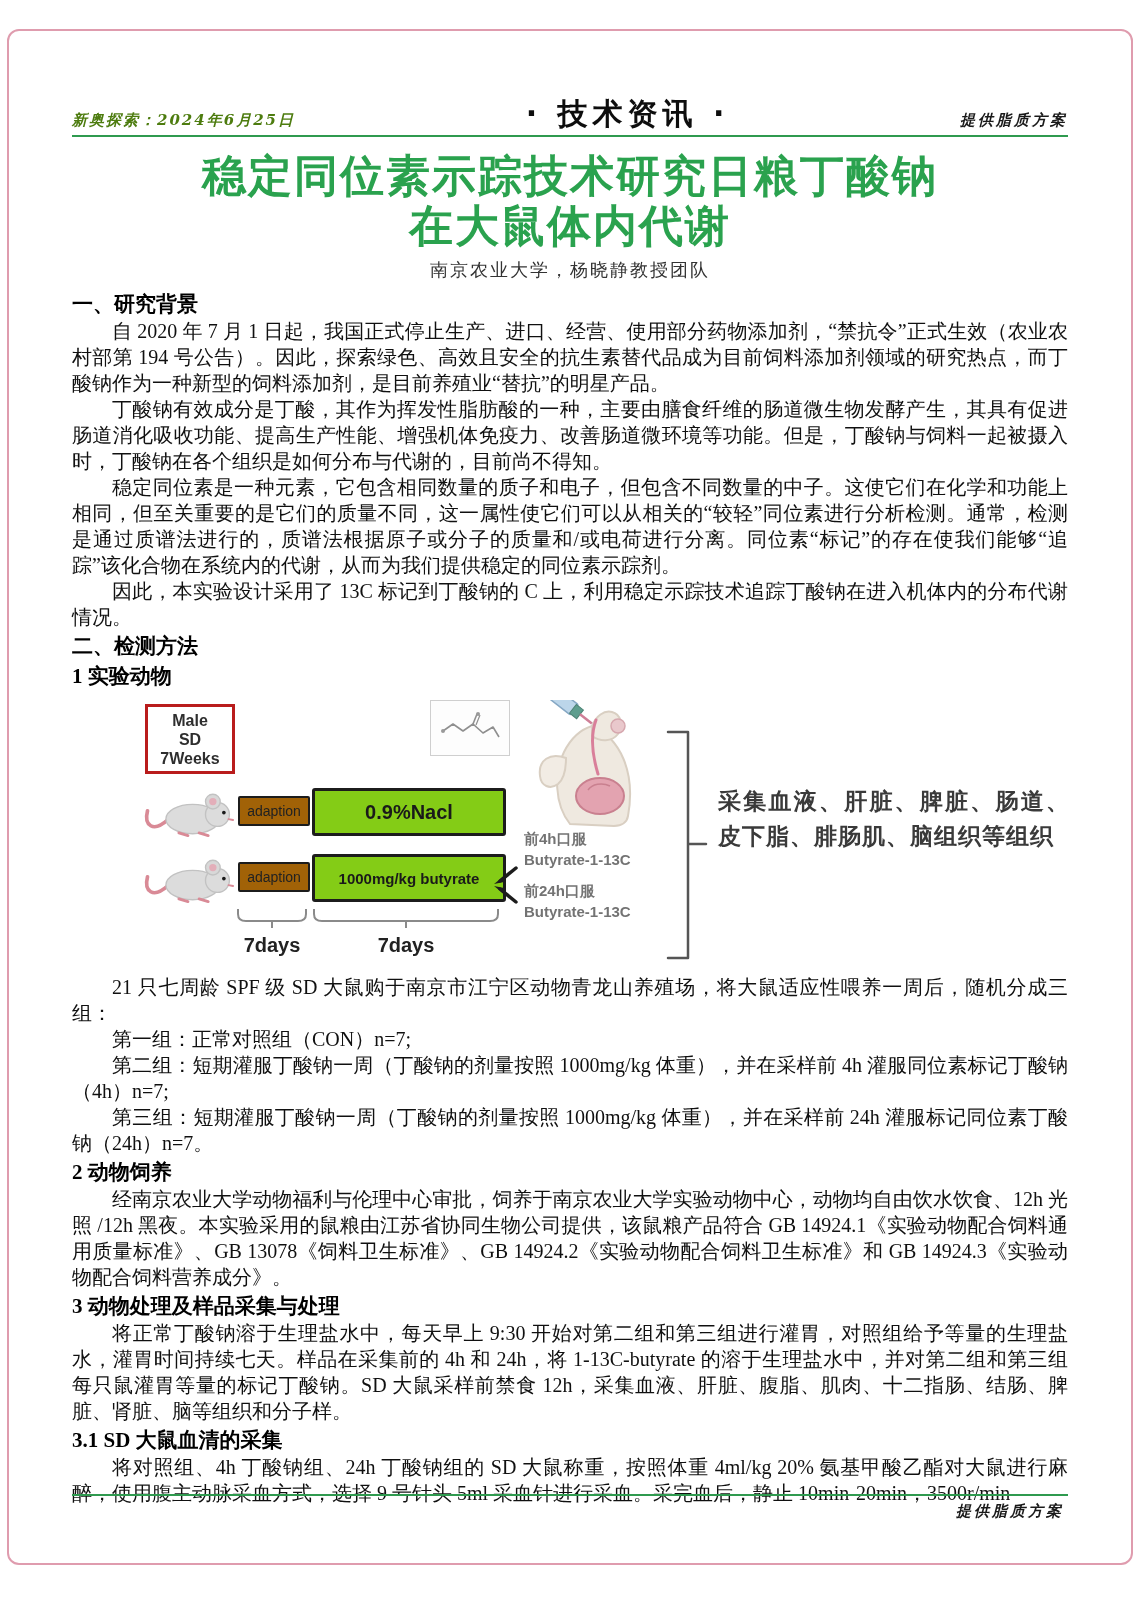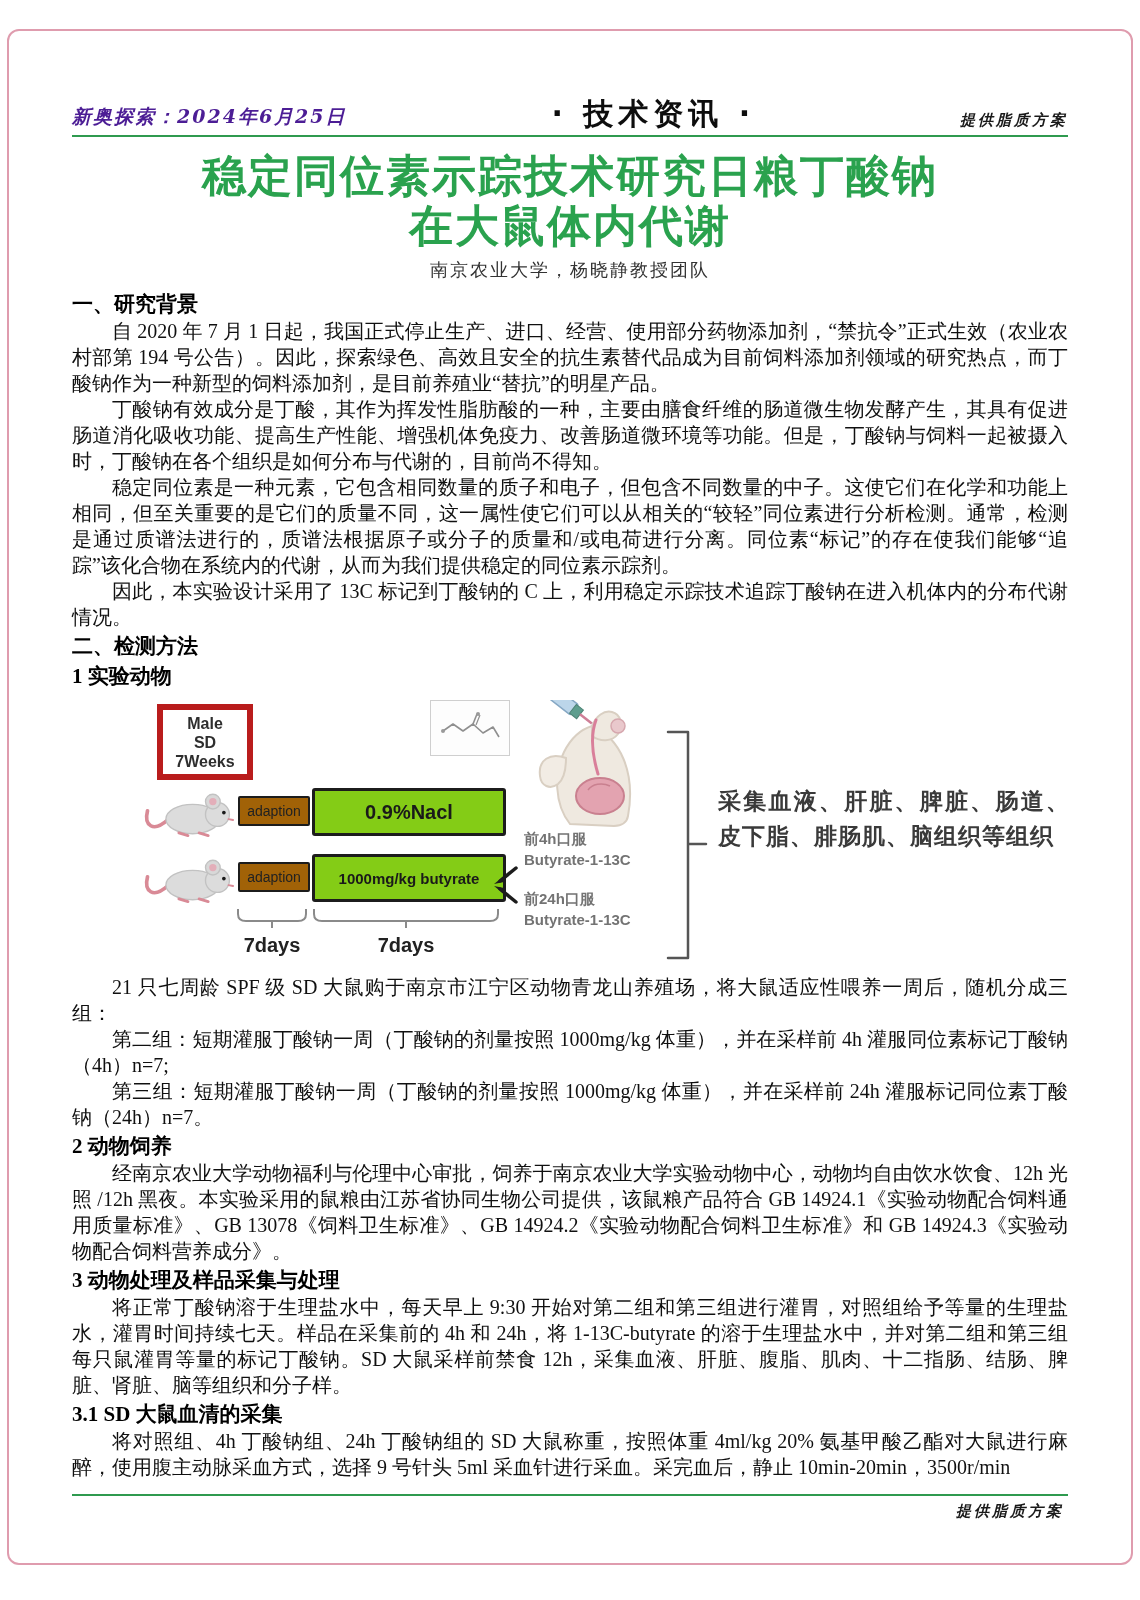--- a/index.html
+++ b/index.html
@@ -14,22 +14,22 @@
   .page-border{
     position:absolute;left:7px;top:29px;width:1122px;height:1532px;
     border:2px solid #df9cae;border-radius:12px;
     pointer-events:none;
   }
   .masthead{
     margin:0 72px;padding-top:98px;
     display:flex;justify-content:space-between;align-items:flex-end;
   }
   .masthead-date{
-    font-size:19px;font-weight:bold;font-style:italic;
-    color:#4c1d95;letter-spacing:2px;
+    font-size:15px;font-weight:bold;font-style:italic;
+    color:#4d7c0f;letter-spacing:2px;
     font-family:"DejaVu Serif", serif;
   }
   .masthead-title{
     font-size:30px;font-weight:bold;color:#0d0d0d;letter-spacing:5px;
     font-family:"DejaVu Sans", sans-serif;line-height:32px;
   }
   .masthead-slogan, .footer-slogan{
     font-size:15px;font-weight:bold;font-style:italic;color:#1a1a1a;
     letter-spacing:3px;font-family:"DejaVu Serif", serif;
   }
@@ -44,22 +44,22 @@
   .main{margin:0 72px;width:996px;}
   .sec-heading{
     font-size:21px;font-weight:bold;line-height:27px;margin-top:3px;color:#000;
   }
   .para{
     font-size:20px;line-height:26px;text-indent:2em;text-align:justify;color:#101010;
   }
   
   .diagram{position:relative;height:274px;margin-top:2px;}
   .subject-box{
-    position:absolute;left:85px;top:12px;width:84px;height:64px;
-    border:6px solid #b91c1c;display:flex;align-items:center;justify-content:center;
+    position:absolute;left:73px;top:12px;width:84px;height:64px;
+    border:3px solid #b91c1c;display:flex;align-items:center;justify-content:center;
     text-align:center;font-family:"Liberation Sans", sans-serif;
     font-size:16px;font-weight:bold;color:#2e2e2e;line-height:19px;white-space:pre-line;
   }
   .chem-box{
     position:absolute;left:358px;top:8px;width:78px;height:54px;
     border:1px solid #cfcfcf;background:#fdfdfd;
     display:flex;align-items:center;justify-content:center;
   }
   .rat-illo{position:absolute;left:428px;top:8px;width:160px;height:130px;}
   .mouse{position:absolute;width:92px;height:52px;}
@@ -77,21 +77,21 @@
     display:flex;align-items:center;justify-content:center;
     font-family:"Liberation Sans", sans-serif;font-weight:bold;color:#1a1a1a;border-radius:3px;
   }
   .treat1{left:240px;top:96px;font-size:20px;}
   .treat2{left:240px;top:162px;font-size:15px;}
   .oral-label{
     position:absolute;width:190px;font-family:"Liberation Sans", sans-serif;
     font-size:15px;font-weight:bold;color:#737373;line-height:21px;white-space:pre-line;
   }
   .oral1{left:452px;top:136px;}
-  .oral2{left:452px;top:196px;}
+  .oral2{left:452px;top:188px;}
   .arrows{position:absolute;left:420px;top:170px;}
   .brace{position:absolute;height:22px;}
   .brace1{left:164px;top:216px;}
   .brace2{left:240px;top:216px;}
   .days{
     position:absolute;font-family:"Liberation Sans", sans-serif;
     font-size:20px;font-weight:bold;color:#222;text-align:center;
   }
   .days1{left:152px;top:242px;width:96px;}
   .days2{left:276px;top:242px;width:116px;}
@@ -221,20 +221,21 @@
     <div class="days days1">7days</div>
     <div class="days days2">7days</div>
 
     <svg class="rbracket" width="64" height="230" viewBox="0 0 64 230">
       <path d="M22,2 H42 M42,2 V228 M22,228 H42 M42,114 H60" fill="none" stroke="#555" stroke-width="2.5" stroke-linecap="round"></path>
     </svg>
     <div class="collection-note">采集血液、肝脏、脾脏、肠道、皮下脂、腓肠肌、脑组织等组织</div>
   </div>
 
   <p class="para" style="margin:8px 0 0 0;">21 只七周龄 SPF 级 SD 大鼠购于南京市江宁区动物青龙山养殖场，将大鼠适应性喂养一周后，随机分成三组：</p>
+  <p class="para group-para">第一组：正常对照组（CON）n=7;</p>
   <p class="para group-para">第二组：短期灌服丁酸钠一周（丁酸钠的剂量按照 1000mg/kg 体重），并在采样前 4h 灌服同位素标记丁酸钠（4h）n=7;</p>
   <p class="para group-para">第三组：短期灌服丁酸钠一周（丁酸钠的剂量按照 1000mg/kg 体重），并在采样前 24h 灌服标记同位素丁酸钠（24h）n=7。</p>
 
   <div class="sec-heading">2 动物饲养</div>
   <p class="para" style="margin:0;">经南京农业大学动物福利与伦理中心审批，饲养于南京农业大学实验动物中心，动物均自由饮水饮食、12h 光照 /12h 黑夜。本实验采用的鼠粮由江苏省协同生物公司提供，该鼠粮产品符合 GB 14924.1《实验动物配合饲料通用质量标准》、GB 13078《饲料卫生标准》、GB 14924.2《实验动物配合饲料卫生标准》和 GB 14924.3《实验动物配合饲料营养成分》。</p>
 
   <div class="sec-heading">3 动物处理及样品采集与处理</div>
   <p class="para" style="margin:0;">将正常丁酸钠溶于生理盐水中，每天早上 9:30 开始对第二组和第三组进行灌胃，对照组给予等量的生理盐水，灌胃时间持续七天。样品在采集前的 4h 和 24h，将 1-13C-butyrate 的溶于生理盐水中，并对第二组和第三组每只鼠灌胃等量的标记丁酸钠。SD 大鼠采样前禁食 12h，采集血液、肝脏、腹脂、肌肉、十二指肠、结肠、脾脏、肾脏、脑等组织和分子样。</p>
 
   <div class="sec-heading">3.1 SD 大鼠血清的采集</div>

